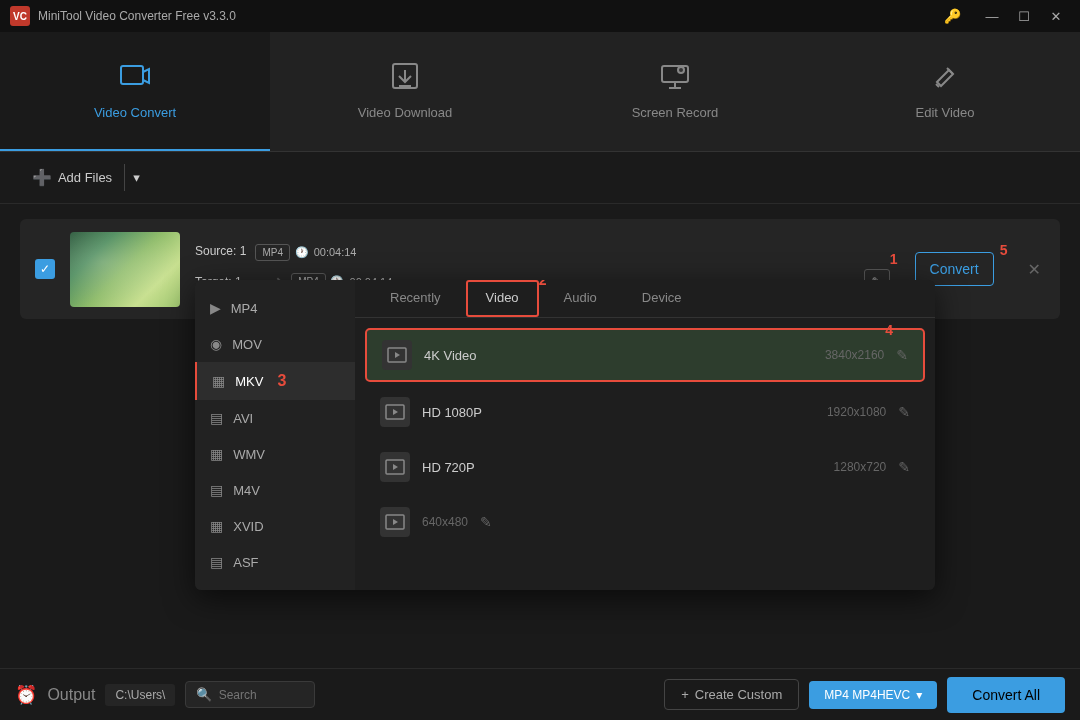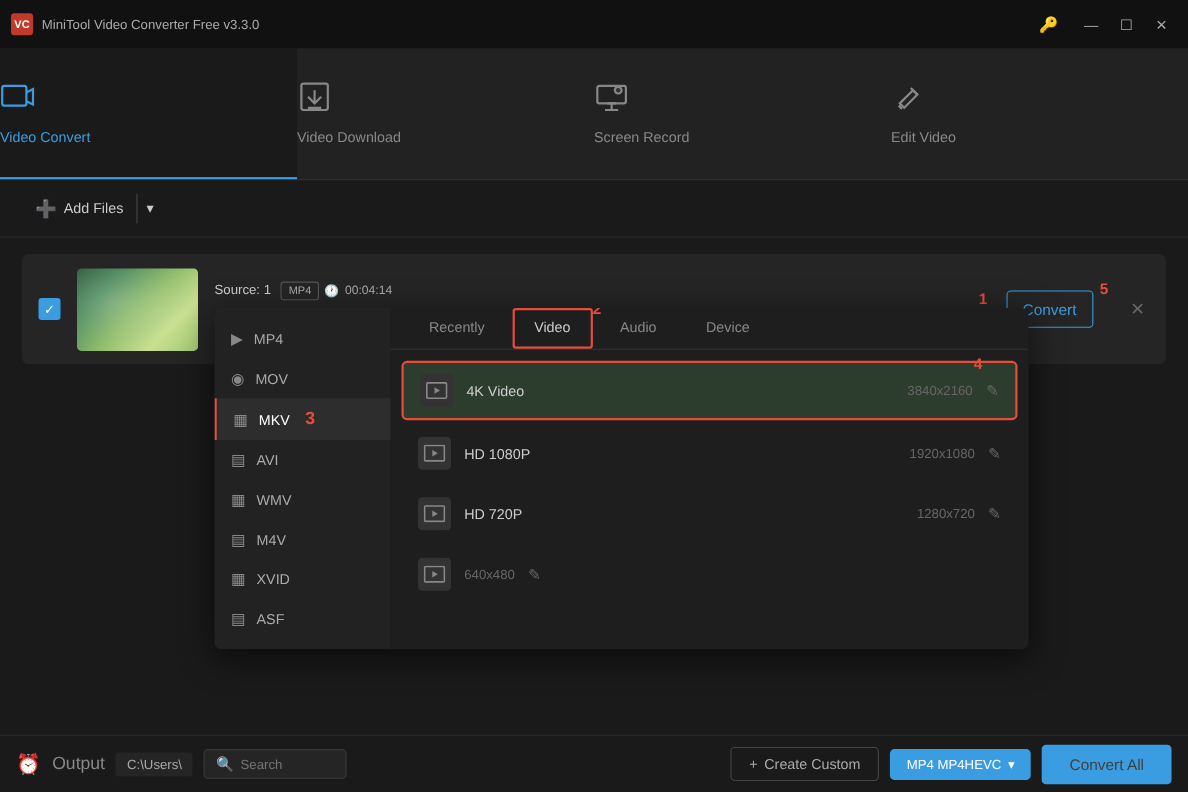--- a/index.html
+++ b/index.html
@@ -9,21 +9,21 @@
       background: #1a1a1a;
       font-family: 'Segoe UI', Arial, sans-serif;
       color: #ccc;
       overflow: hidden;
       position: relative;
     }
 
     
     .titlebar {
       background: #111;
-      height: 44px;
+      height: 32px;
       display: flex;
       align-items: center;
       padding: 0 10px;
       gap: 8px;
     }
     .titlebar-logo {
       width: 20px;
       height: 20px;
       background: #c0392b;
       border-radius: 3px;
@@ -67,20 +67,21 @@
     .nav-bar {
       background: #222;
       display: flex;
       height: 120px;
       border-bottom: 1px solid #333;
     }
     .nav-item {
       flex: 1;
       display: flex;
       flex-direction: column;
+      align-items: center;
       justify-content: center;
       gap: 8px;
       cursor: pointer;
       color: #888;
       font-size: 13px;
       border-bottom: 2px solid transparent;
       transition: all 0.2s;
     }
     .nav-item.active {
       color: #3b9de1;
@@ -442,21 +443,21 @@
       border-radius: 4px;
       cursor: pointer;
       font-size: 12px;
       display: flex;
       align-items: center;
       gap: 6px;
     }
     .convert-all-btn {
       background: #3b9de1;
       border: none;
-      color: #404040;
+      color: #000000;
       padding: 10px 25px;
       border-radius: 4px;
       cursor: pointer;
       font-size: 14px;
       font-weight: 500;
     }
     .clock-icon {
       color: #888;
       font-size: 18px;
     }

